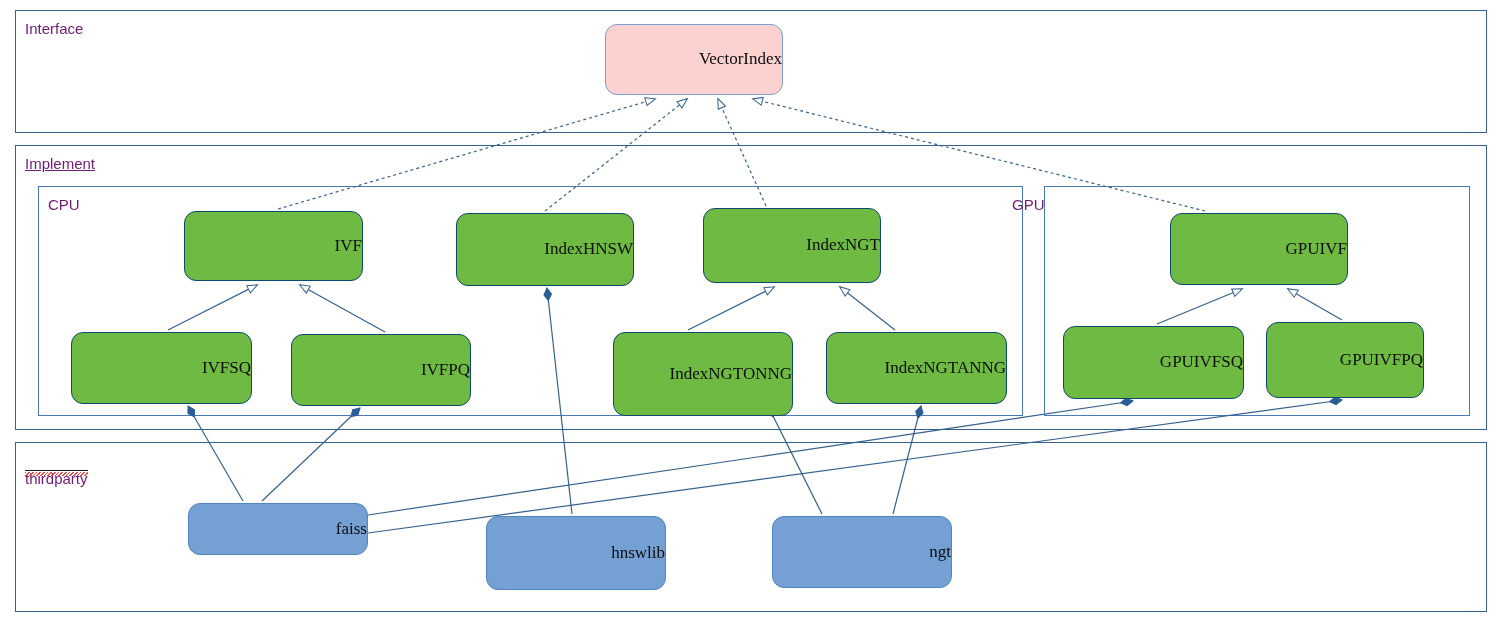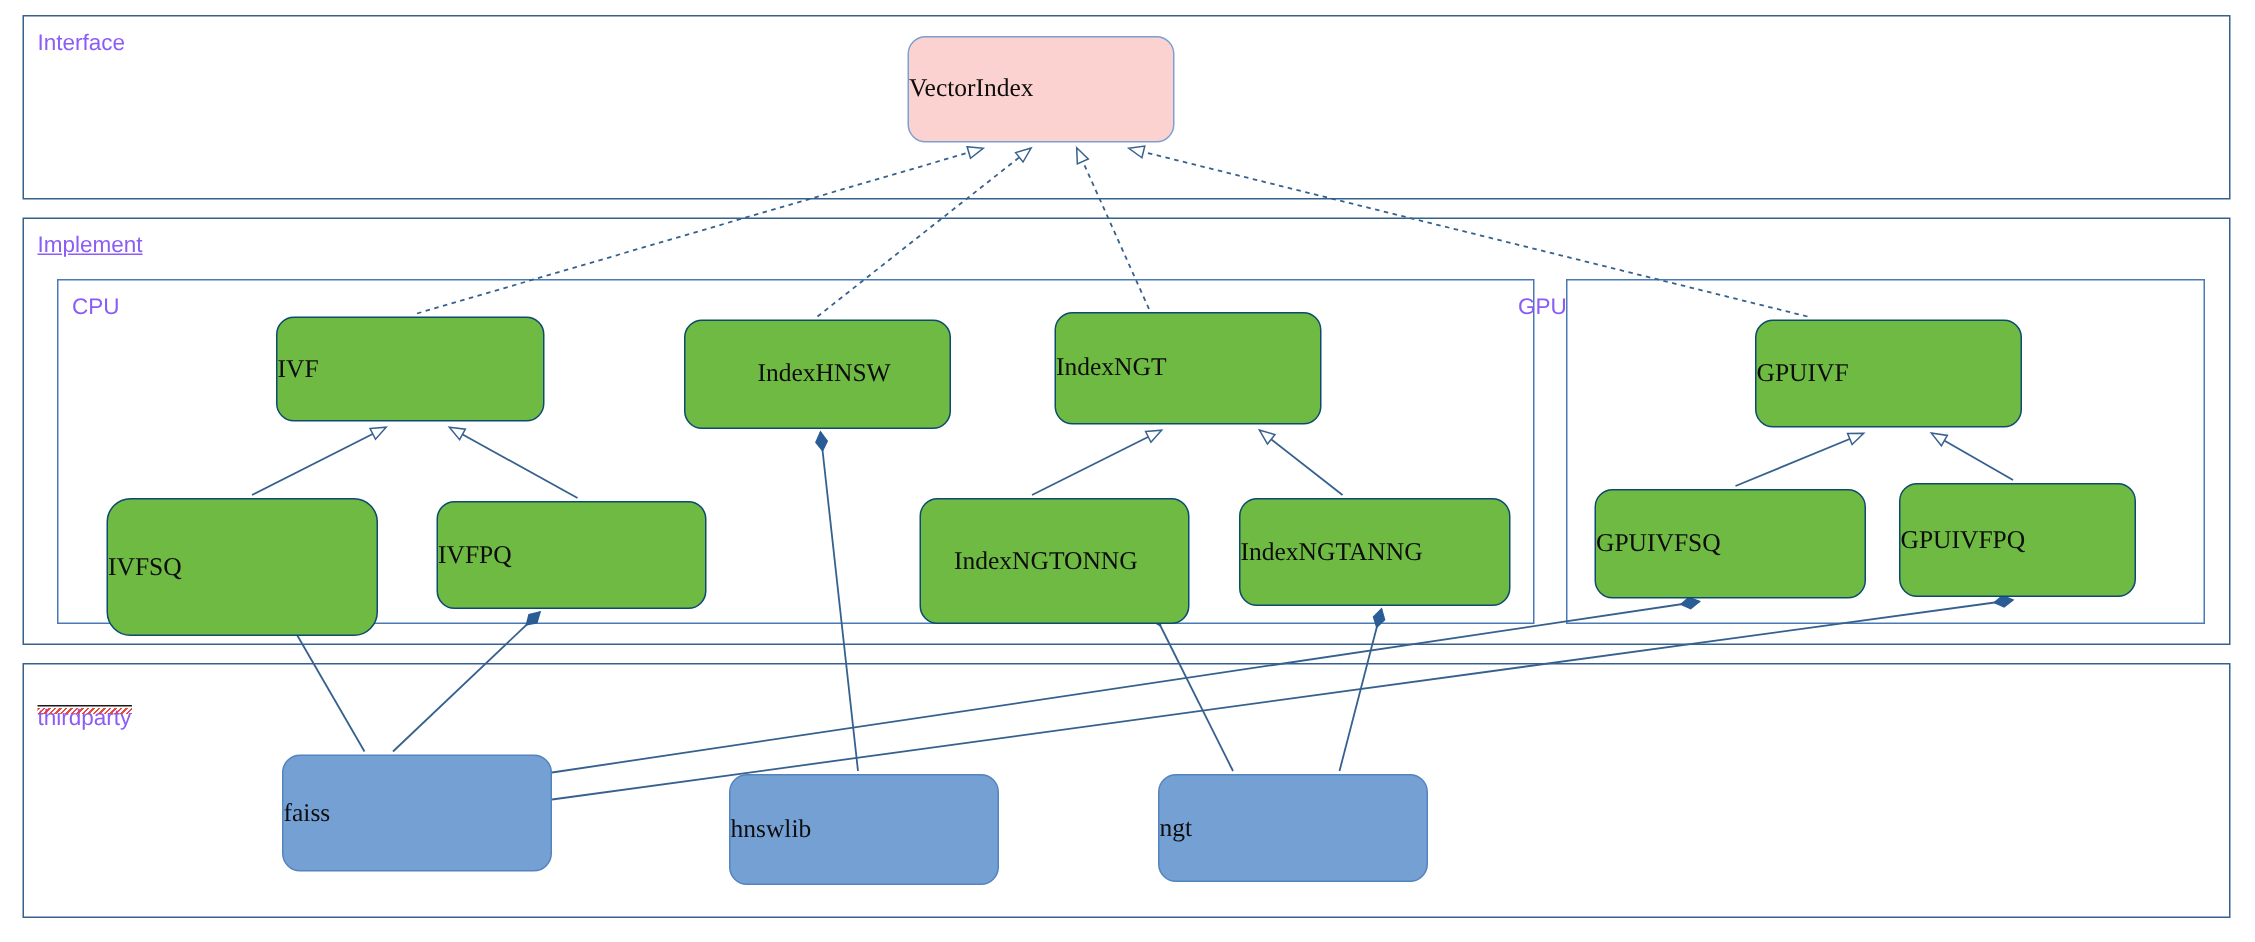--- a/index.html
+++ b/index.html
@@ -29,41 +29,41 @@
     background: transparent;
     box-sizing: border-box;
   }
   .container-box.inner {
     border: 1px solid #4a7ab5;
   }
   .container-label {
     position: absolute;
     font-family: "Liberation Sans", sans-serif;
     font-size: 15px;
-    color: #8b5cf6;
+    color: #701a75;
     white-space: nowrap;
     line-height: 1;
   }
   .squiggle {
     position: absolute;
     height: 4px;
     background-image: repeating-linear-gradient(
       135deg,
       #e8413a 0px, #e8413a 1.2px,
       rgba(255,255,255,0) 1.2px, rgba(255,255,255,0) 2.6px
     );
     opacity: 0.95;
   }
   .node {
     position: absolute;
     box-sizing: border-box;
     border-radius: 12px;
     display: flex;
     align-items: center;
-    justify-content: flex-start;
+    justify-content: flex-end;
     font-family: "Liberation Serif", serif;
     font-size: 17px;
     color: #0d0d0d;
     text-align: center;
     line-height: 1.1;
     z-index: 3;
   }
   .node.pink {
     background: #fbd2d0;
     border: 1px solid #7b9fd4;
@@ -133,42 +133,42 @@
       </div>
       <div class="node green" style="left: 184px; top: 211px; width: 179px; height: 70px;">
         <span>IVF</span>
       </div>
       <div class="node green" style="left: 456px; top: 213px; width: 178px; height: 73px; padding-left: 48px;">
         <span>IndexHNSW</span>
       </div>
       <div class="node green" style="left: 703px; top: 208px; width: 178px; height: 75px;">
         <span>IndexNGT</span>
       </div>
-      <div class="node green" style="left: 71px; top: 332px; width: 181px; height: 92px; border-radius: 16px;">
+      <div class="node green" style="left: 71px; top: 332px; width: 181px; height: 72px;">
         <span>IVFSQ</span>
       </div>
       <div class="node green" style="left: 291px; top: 334px; width: 180px; height: 72px;">
         <span>IVFPQ</span>
       </div>
       <div class="node green" style="left: 613px; top: 332px; width: 180px; height: 84px; padding-left: 22px;">
         <span>IndexNGTONNG</span>
       </div>
       <div class="node green" style="left: 826px; top: 332px; width: 181px; height: 72px;">
         <span>IndexNGTANNG</span>
       </div>
       <div class="node green" style="left: 1170px; top: 213px; width: 178px; height: 72px;">
         <span>GPUIVF</span>
       </div>
       <div class="node green" style="left: 1063px; top: 326px; width: 181px; height: 73px;">
         <span>GPUIVFSQ</span>
       </div>
       <div class="node green" style="left: 1266px; top: 322px; width: 158px; height: 76px;">
         <span>GPUIVFPQ</span>
       </div>
-      <div class="node blue" style="left: 188px; top: 503px; width: 180px; height: 78px;">
+      <div class="node blue" style="left: 188px; top: 503px; width: 180px; height: 52px;">
         <span>faiss</span>
       </div>
       <div class="node blue" style="left: 486px; top: 516px; width: 180px; height: 74px;">
         <span>hnswlib</span>
       </div>
       <div class="node blue" style="left: 772px; top: 516px; width: 180px; height: 72px;">
         <span>ngt</span>
       </div>
     </div>
 

